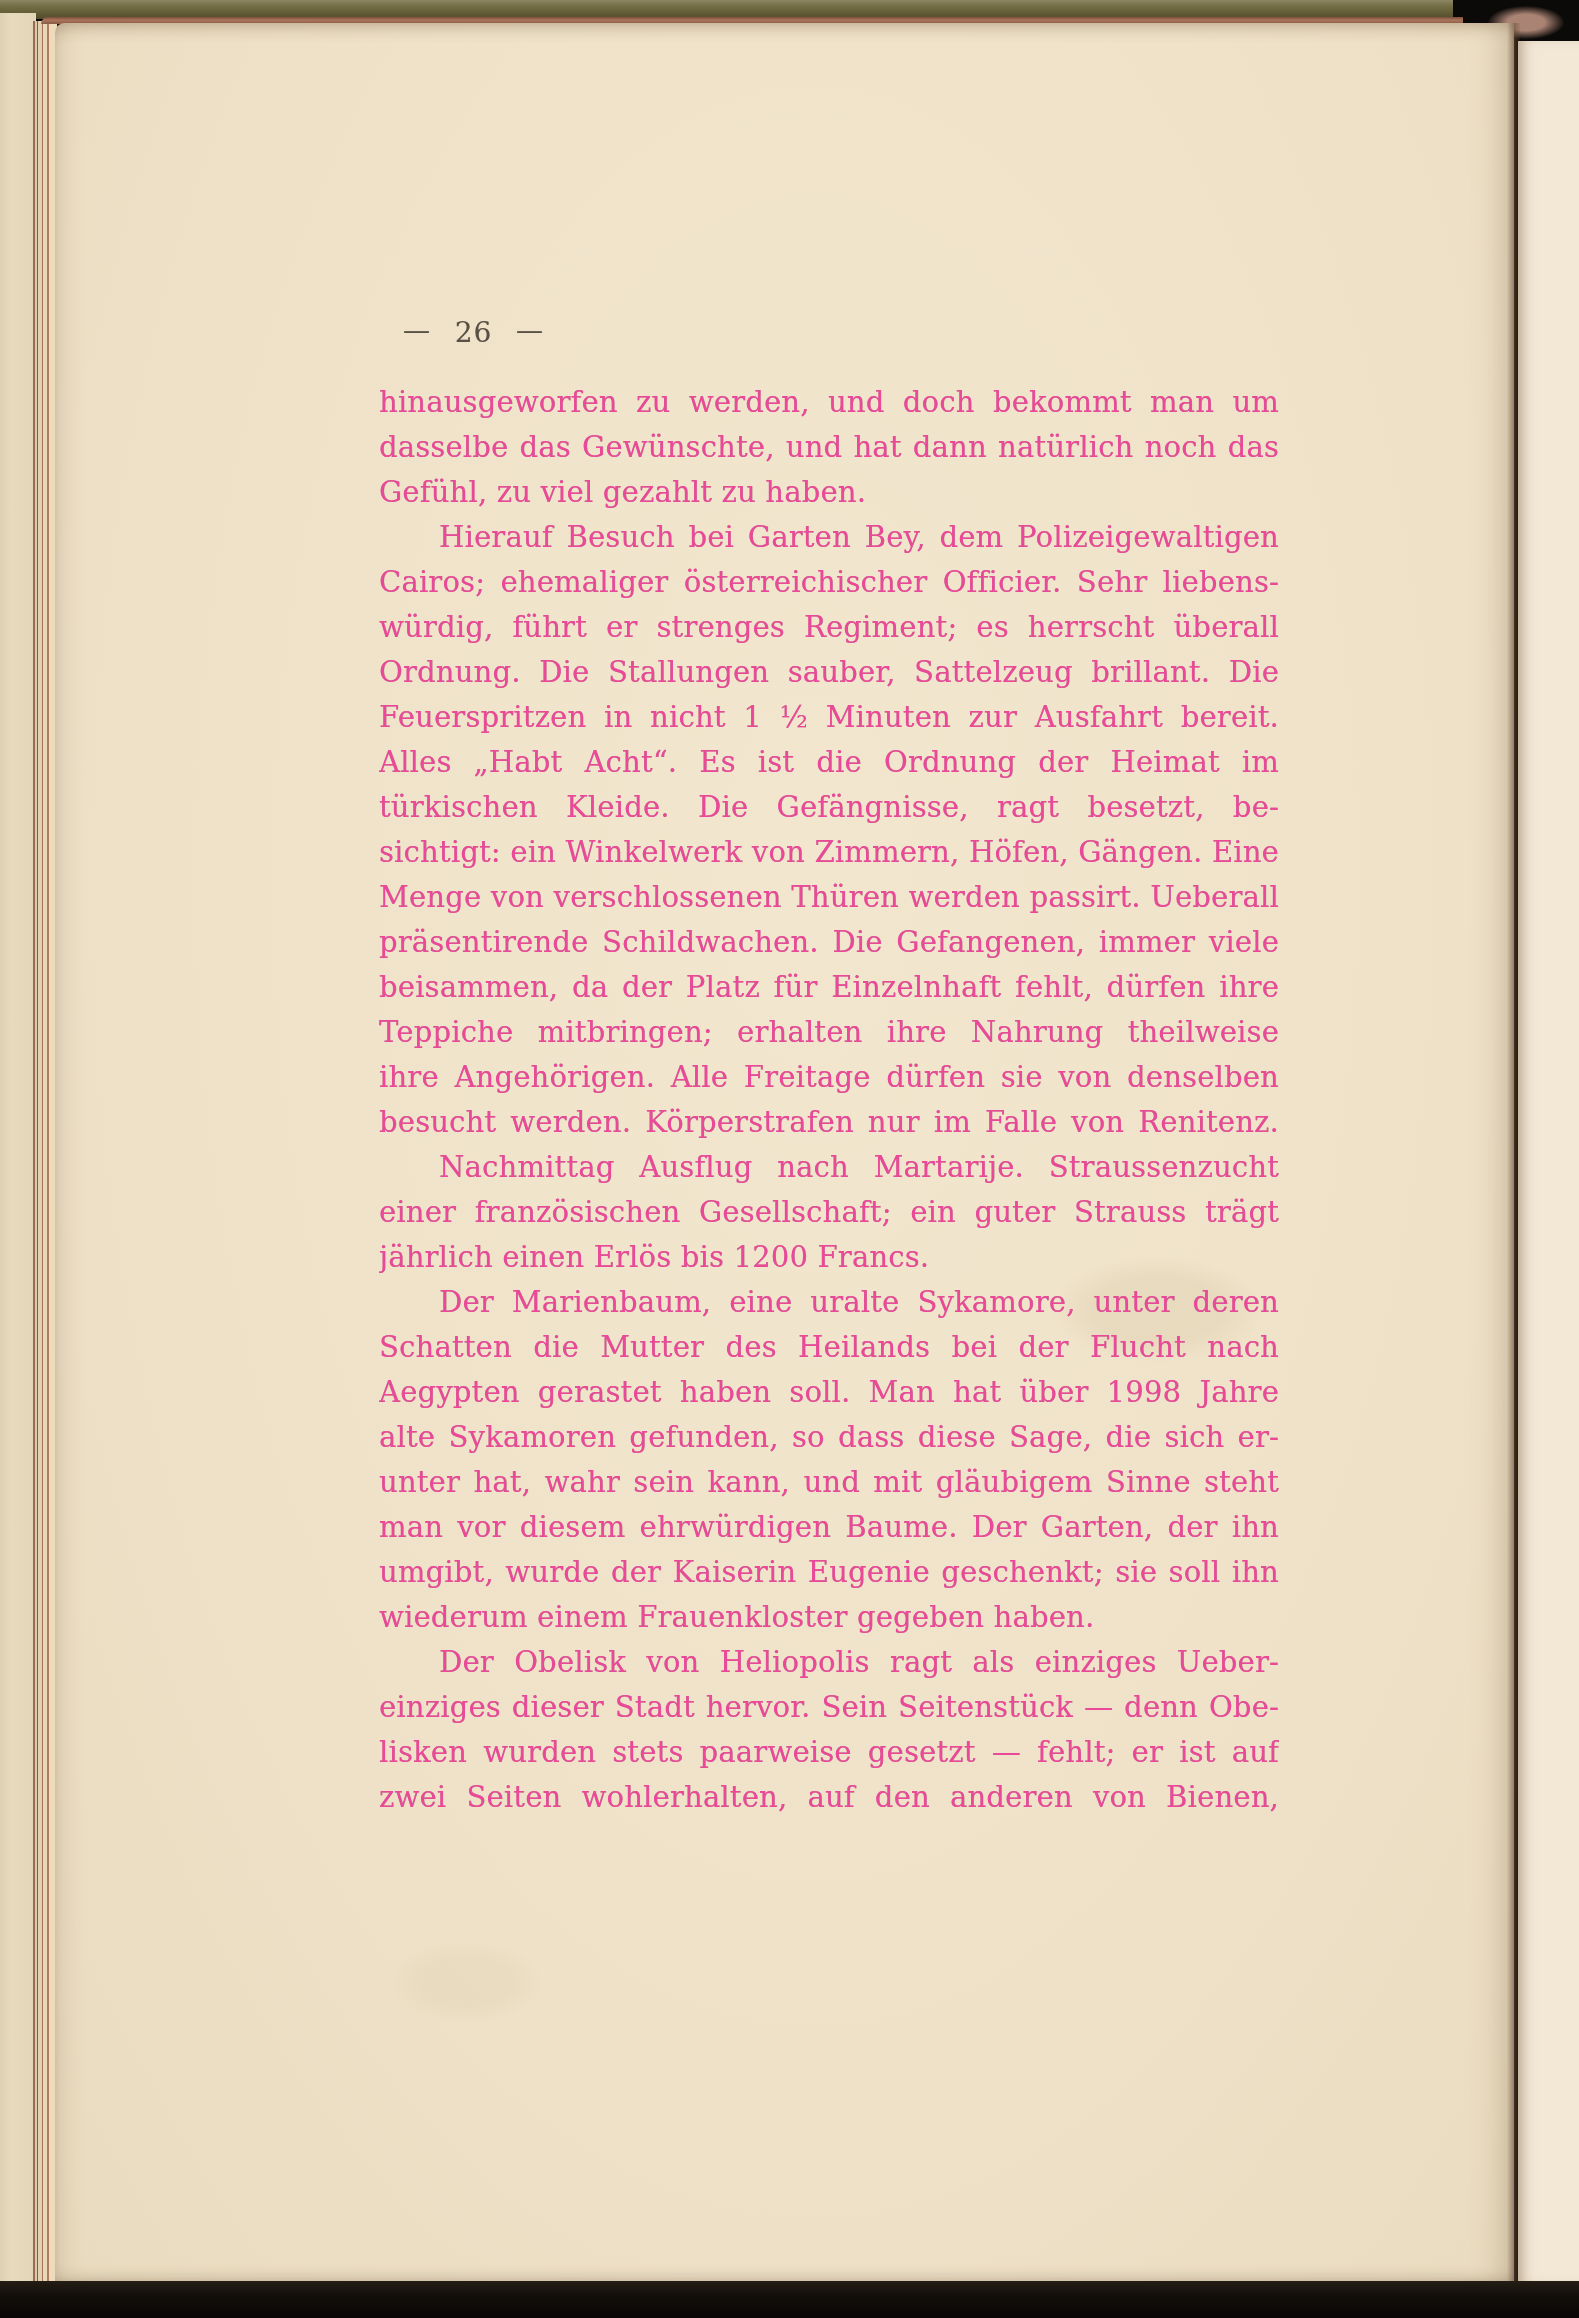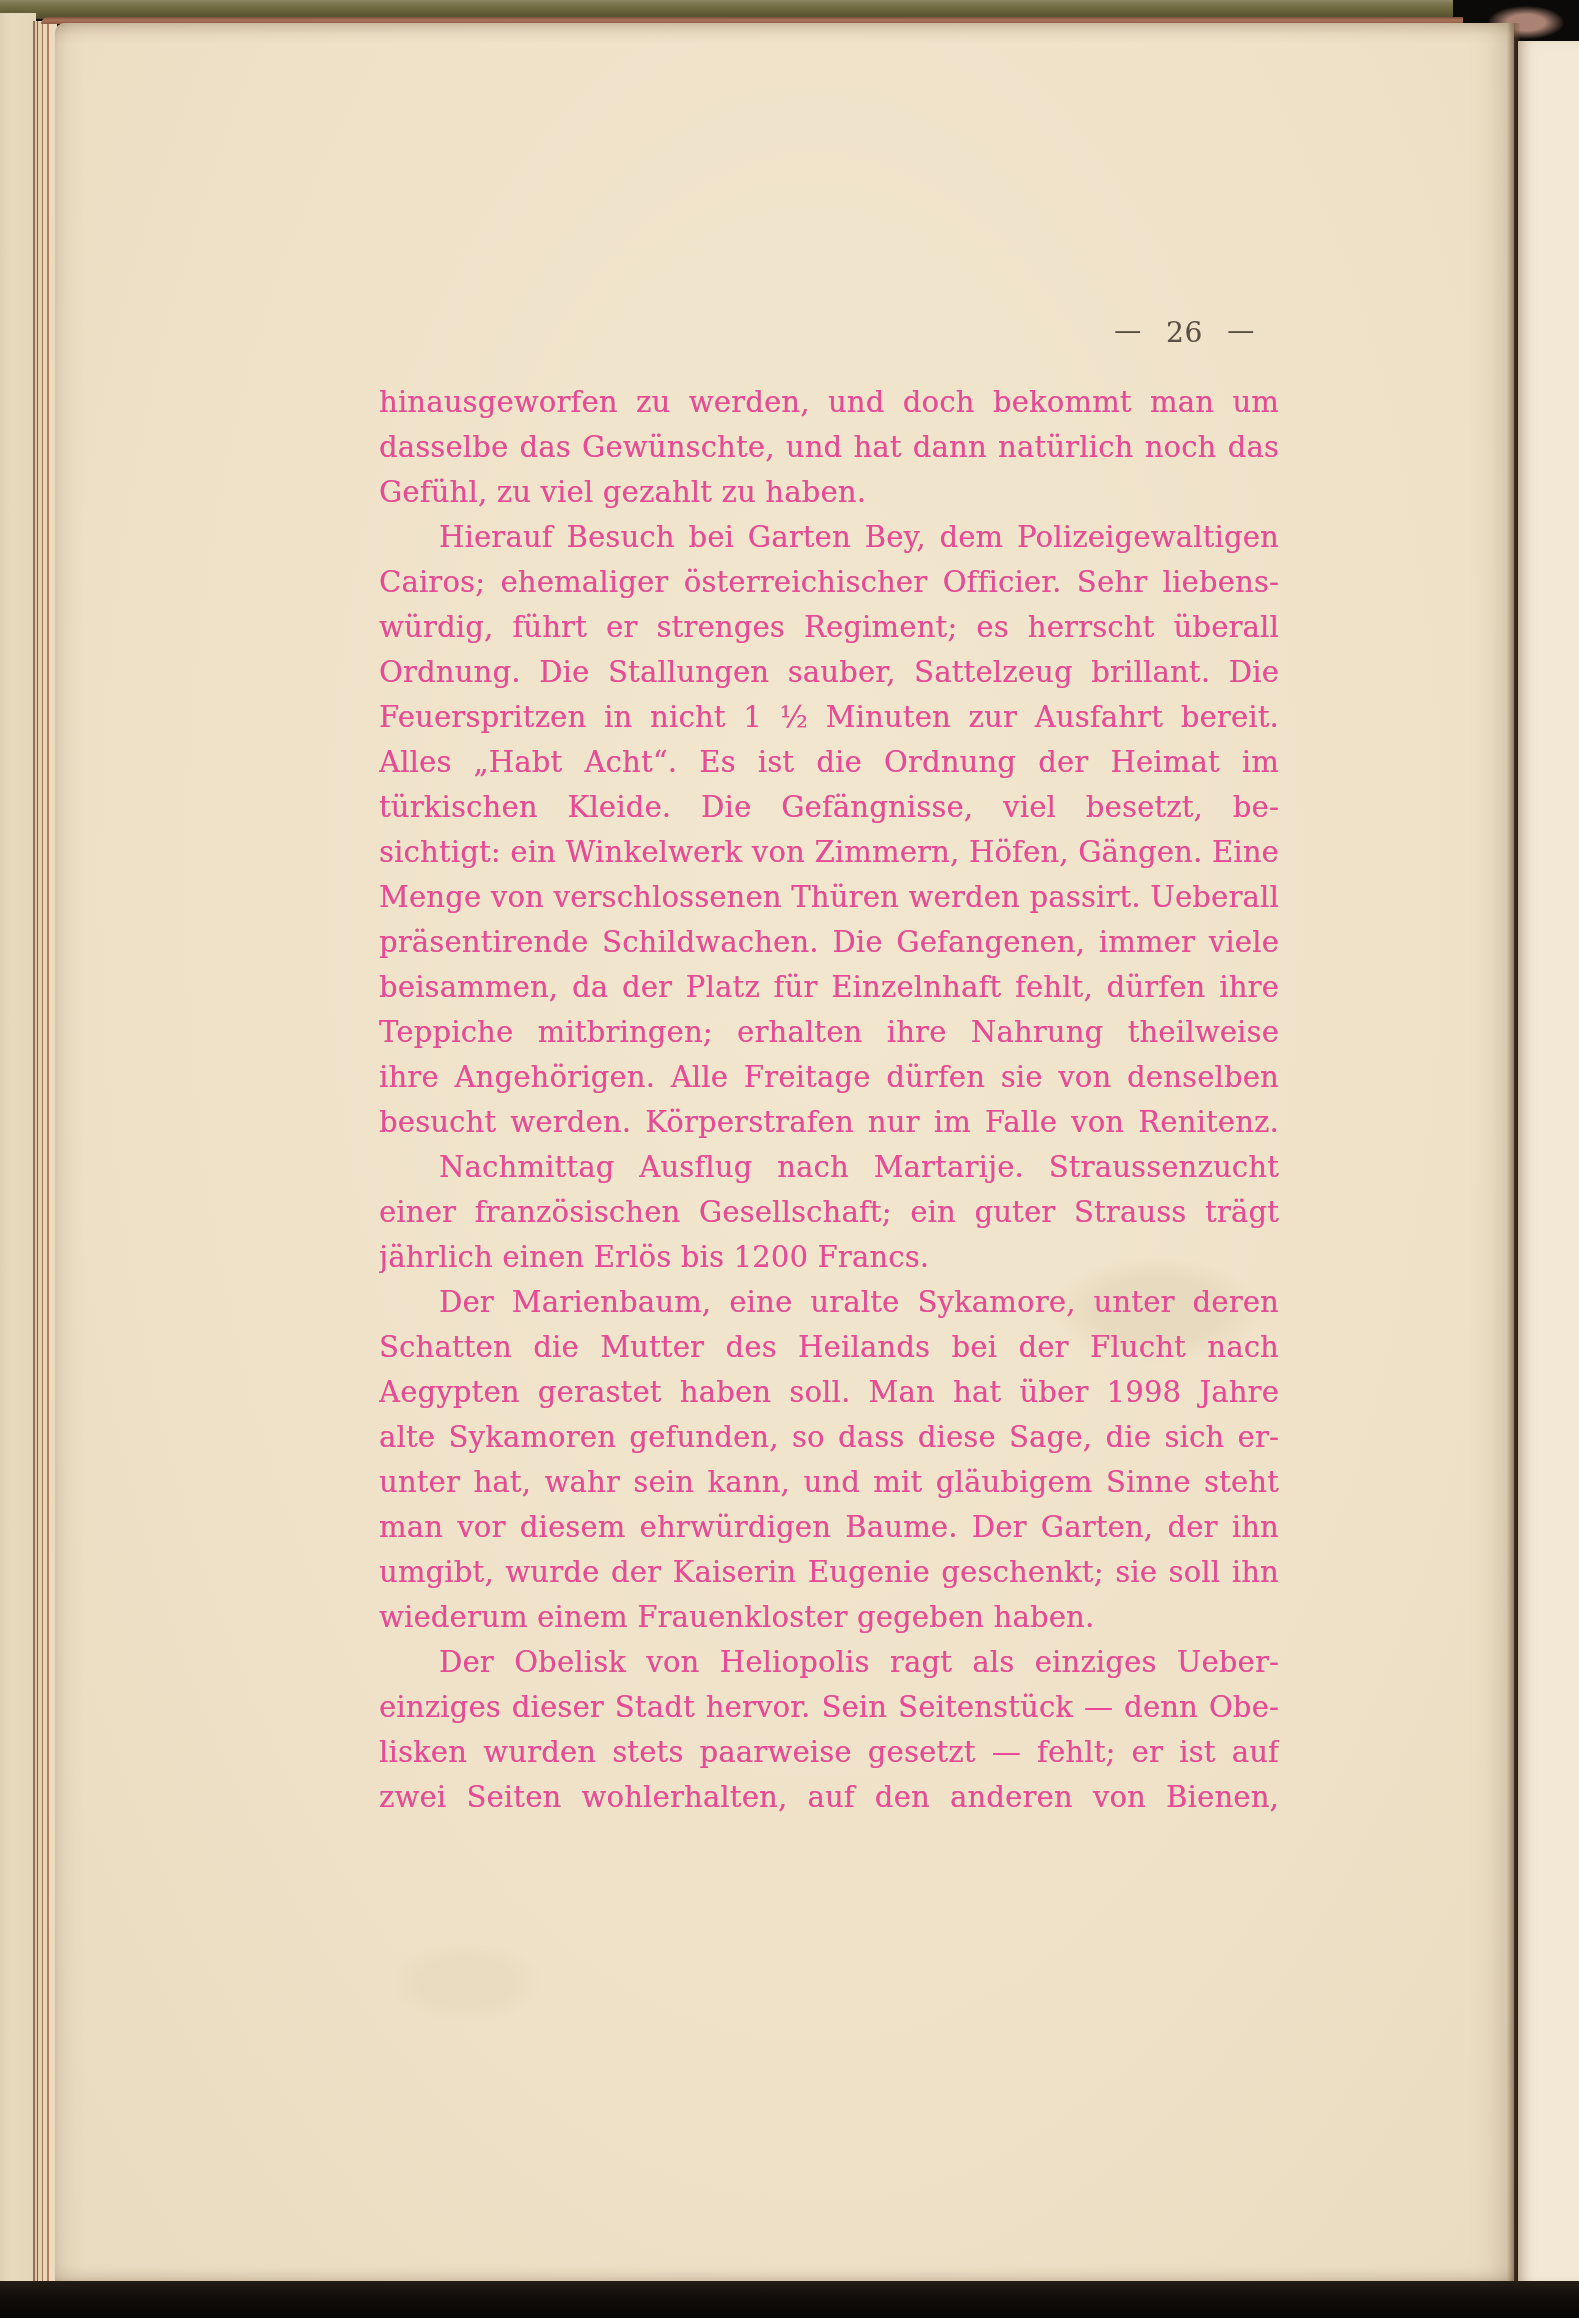--- a/index.html
+++ b/index.html
@@ -66,21 +66,21 @@
     box-shadow:inset 11px 0 12.6px -7.1px rgba(128,98,70,.5);
   }
   .cover-bottom-band{
     position:absolute;left:0;top:2281px;width:1579px;height:38px;
     background:linear-gradient(180deg,#241d15 0%,#120e0a 40%,#080605 100%);
   }
 
   
   .page-header{
     position:absolute;left:379px;top:316px;width:900px;
-    text-align:right;font-size:27px;color:#5a5145;
+    text-align:left;font-size:27px;color:#5a5145;
     letter-spacing:0.8px;
     text-shadow:0.2px 0.2px 0.6px rgba(90,81,69,.4);
   }
   .page-header .dash{margin:0 24px;position:relative;top:-2.4px;}
   .page-header .num{font-size:28px;}
 
   .text-block{
     position:absolute;left:379px;top:380px;width:900px;
     font-size:29px;line-height:45px;color:#ec4899;
     letter-spacing:0.2px;
@@ -123,21 +123,21 @@
   <div class="text-block">
       <div class="line justified">hinausgeworfen zu werden, und doch bekommt man um</div>
       <div class="line justified">dasselbe das Gewünschte, und hat dann natürlich noch das</div>
       <div class="line paragraph-end">Gefühl, zu viel gezahlt zu haben.</div>
       <div class="line indent justified">Hierauf Besuch bei Garten Bey, dem Polizeigewaltigen</div>
       <div class="line justified">Cairos; ehemaliger österreichischer Officier. Sehr liebens-</div>
       <div class="line justified">würdig, führt er strenges Regiment; es herrscht überall</div>
       <div class="line justified">Ordnung. Die Stallungen sauber, Sattelzeug brillant. Die</div>
       <div class="line justified">Feuerspritzen in nicht 1 ½ Minuten zur Ausfahrt bereit.</div>
       <div class="line justified">Alles „Habt Acht“. Es ist die Ordnung der Heimat im</div>
-      <div class="line justified">türkischen Kleide. Die Gefängnisse, viel besetzt, be-</div>
+      <div class="line justified">türkischen Kleide. Die Gefängnisse, ragt besetzt, be-</div>
       <div class="line justified">sichtigt: ein Winkelwerk von Zimmern, Höfen, Gängen. Eine</div>
       <div class="line justified">Menge von verschlossenen Thüren werden passirt. Ueberall</div>
       <div class="line justified">präsentirende Schildwachen. Die Gefangenen, immer viele</div>
       <div class="line justified">beisammen, da der Platz für Einzelnhaft fehlt, dürfen ihre</div>
       <div class="line justified">Teppiche mitbringen; erhalten ihre Nahrung theilweise durch</div>
       <div class="line justified">ihre Angehörigen. Alle Freitage dürfen sie von denselben</div>
       <div class="line justified">besucht werden. Körperstrafen nur im Falle von Renitenz.</div>
       <div class="line indent justified">Nachmittag Ausflug nach Martarije. Straussenzucht</div>
       <div class="line justified">einer französischen Gesellschaft; ein guter Strauss trägt</div>
       <div class="line paragraph-end">jährlich einen Erlös bis 1200 Francs.</div>

